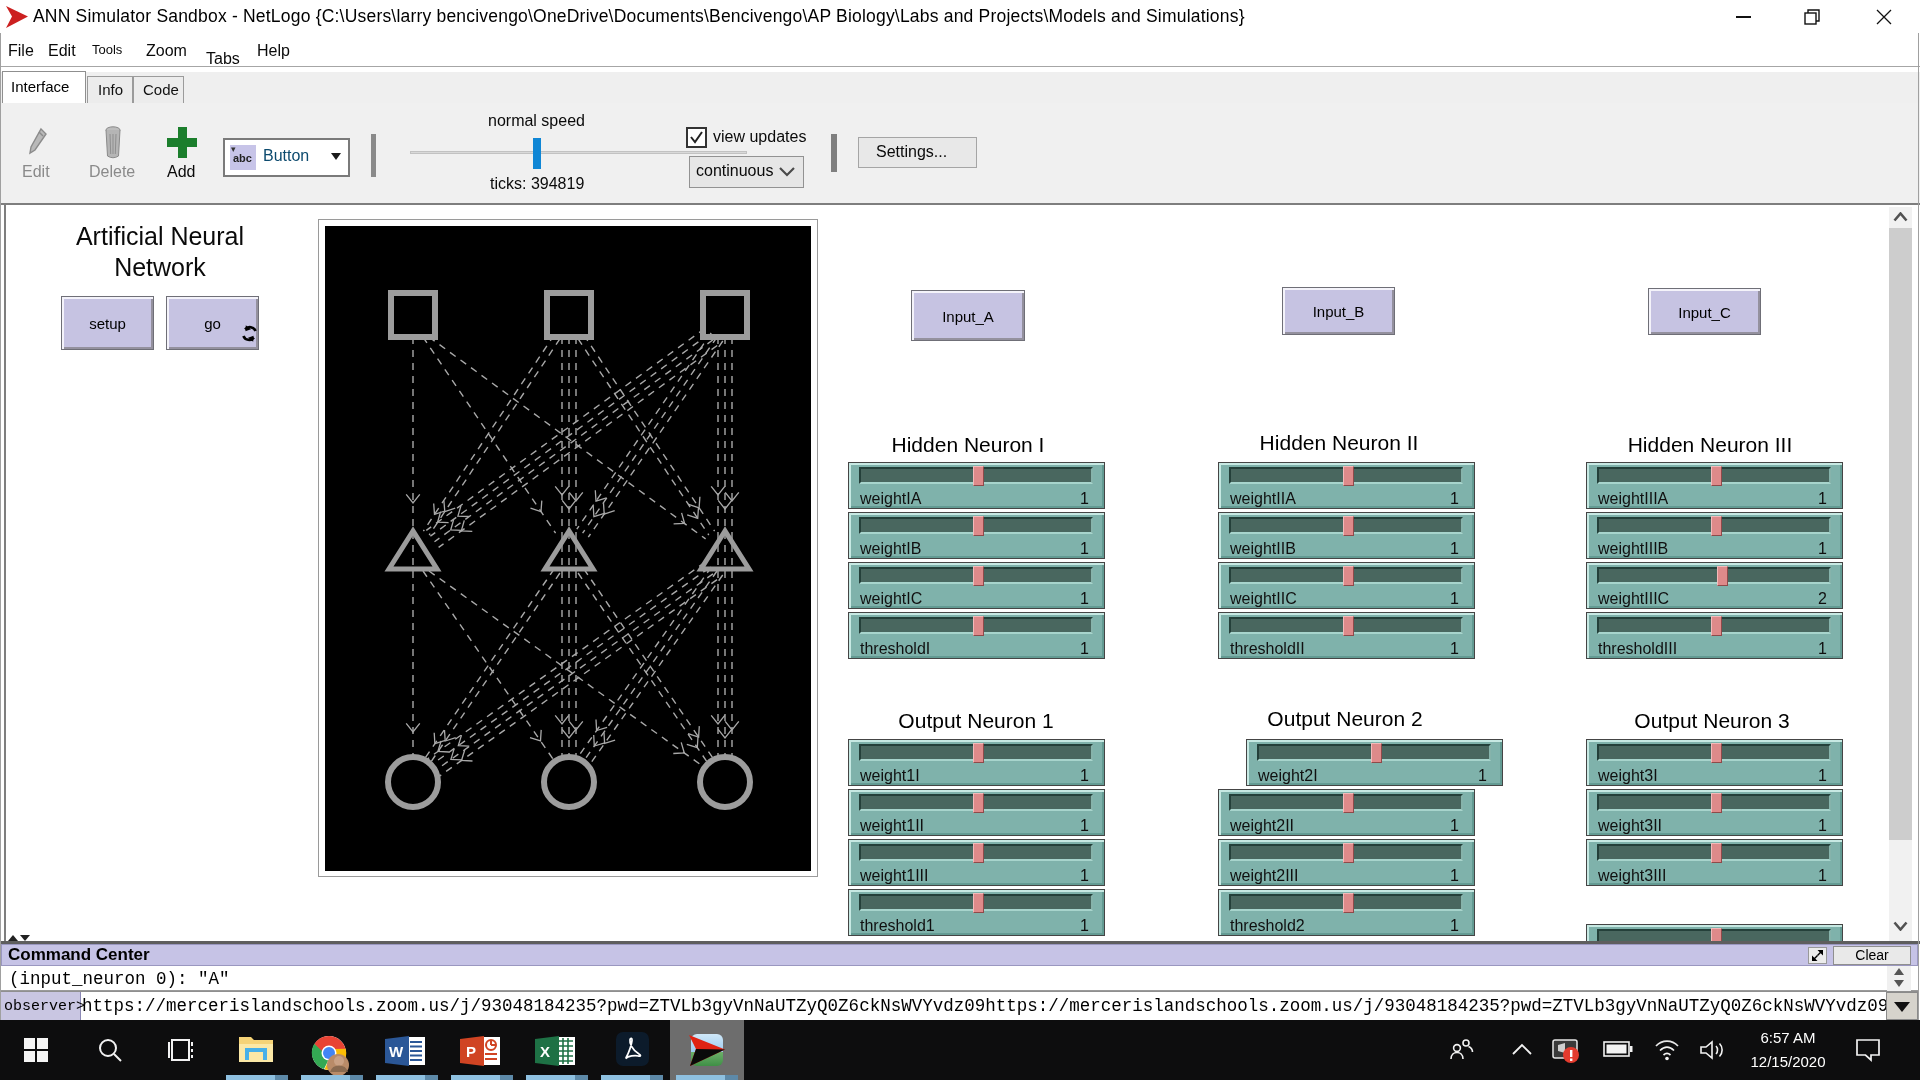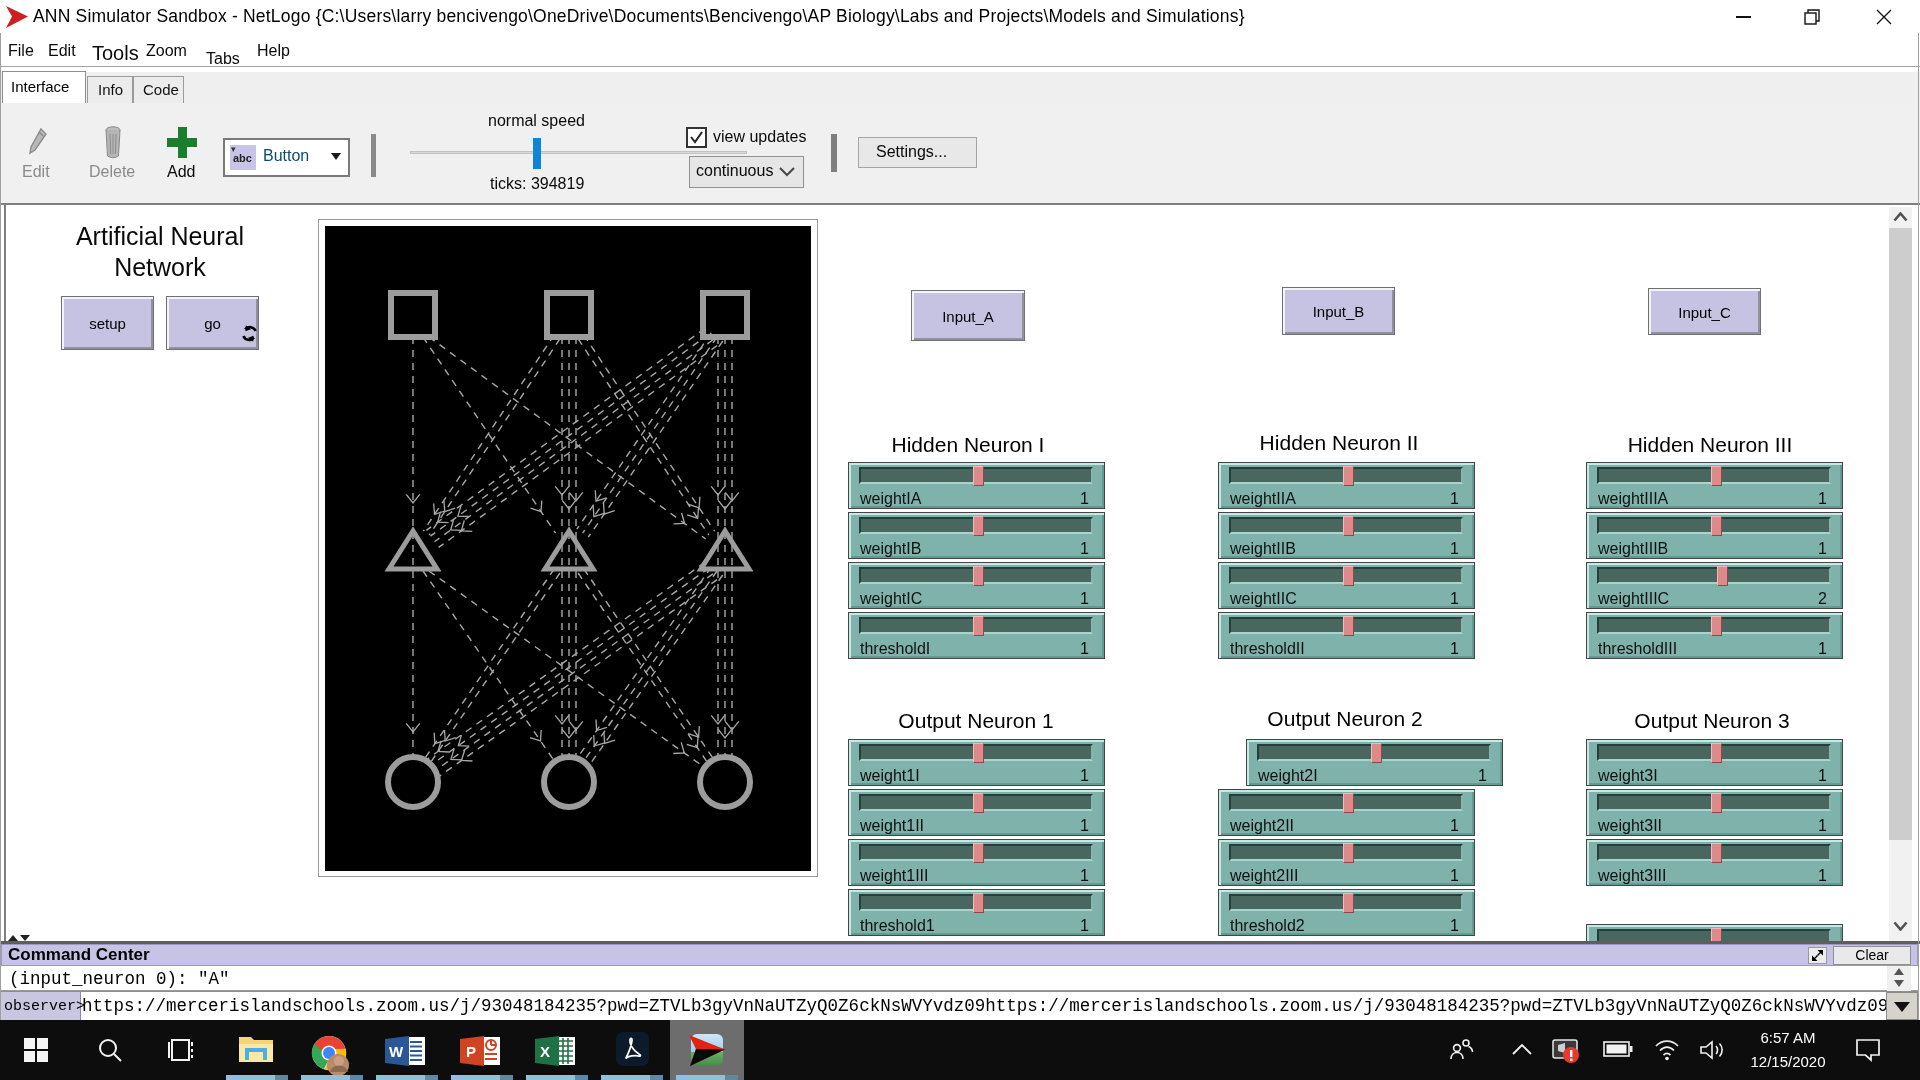--- a/index.html
+++ b/index.html
@@ -35,21 +35,21 @@
 <svg class="abs" style="left:1804px;top:9px;" width="16" height="16" viewBox="0 0 16 16">
 <rect x="1" y="4" width="11" height="11" fill="none" stroke="#111" stroke-width="1.4"></rect>
 <path d="M4 4 V1 H15 V12 H12" fill="none" stroke="#111" stroke-width="1.4"></path>
     </svg>
 <svg class="abs" style="left:1876px;top:9px;" width="16" height="16" viewBox="0 0 16 16">
 <path d="M1 1 L15 15 M15 1 L1 15" stroke="#111" stroke-width="1.3"></path>
     </svg>
 <div class="abs" style="left:0;top:33px;width:1920px;height:34px;background:#fff;border-bottom:1px solid #a6a6a6;"></div>
 <div class="abs" style="left:8px;top:42px;font-size:16px;color:#0a0a0a;">File</div>
 <div class="abs" style="left:48px;top:42px;font-size:16px;color:#0a0a0a;">Edit</div>
-<div class="abs" style="left:92px;top:42px;font-size:20px;color:#0a0a0a;">Tools</div>
+<div class="abs" style="left:92px;top:42px;font-size:13px;color:#0a0a0a;">Tools</div>
 <div class="abs" style="left:146px;top:42px;font-size:16px;color:#0a0a0a;">Zoom</div>
 <div class="abs" style="left:206px;top:50px;font-size:16px;color:#0a0a0a;">Tabs</div>
 <div class="abs" style="left:257px;top:42px;font-size:16px;color:#0a0a0a;">Help</div>
 <div class="abs" style="left:0;top:67px;width:1920px;height:36px;background:#fff;"></div>
 <div class="abs" style="left:0;top:72px;width:1920px;height:31px;background:#efefef;"></div>
 <div class="abs" style="left:87px;top:76px;width:46px;height:27px;background:#ececec;border:1px solid #9b9b9b;border-bottom:none;"></div>
 <div class="abs" style="left:133px;top:76px;width:51px;height:27px;background:#ececec;border:1px solid #9b9b9b;border-bottom:none;"></div>
 <div class="abs" style="left:98px;top:81px;font-size:15px;color:#111;">Info</div>
 <div class="abs" style="left:143px;top:81px;font-size:15px;color:#111;">Code</div>
 <div class="abs" style="left:2px;top:71px;width:84px;height:32px;background:#fff;border:1px solid #8f8f8f;border-bottom:none;"></div>

